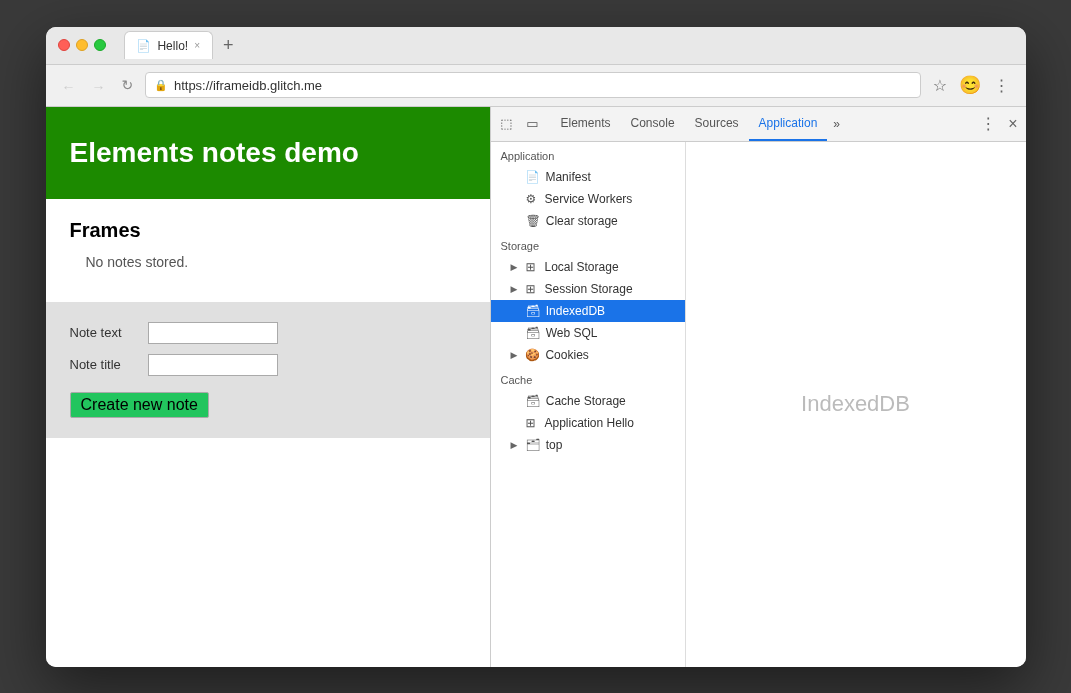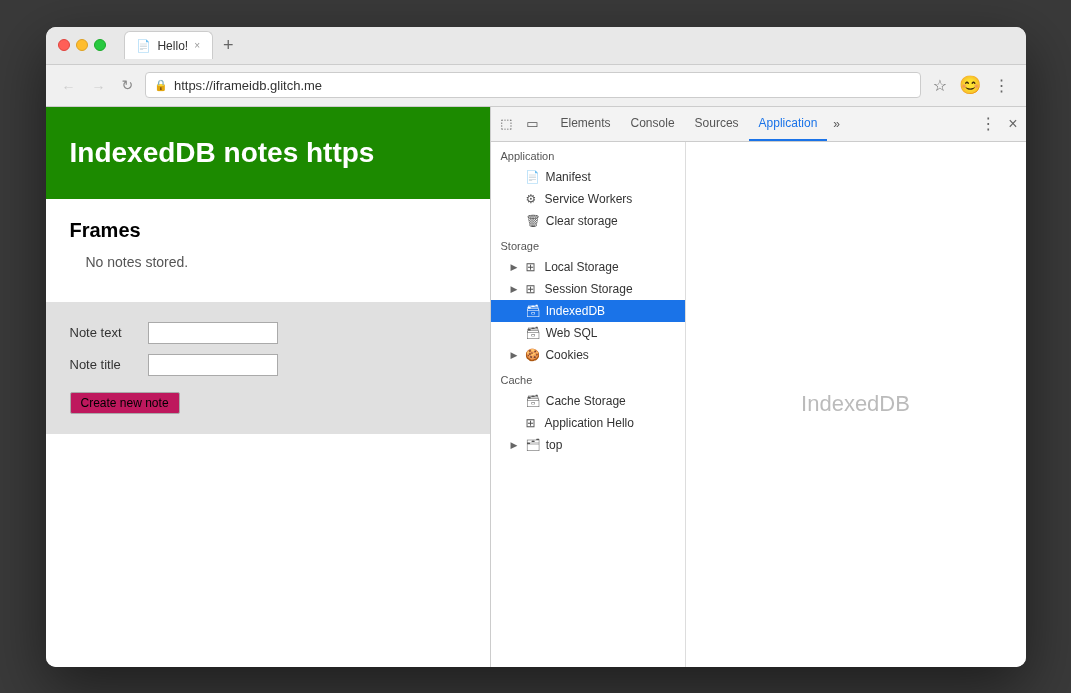--- a/index.html
+++ b/index.html
@@ -209,24 +209,24 @@
       border: 1px solid #aaa;
       background: #fff;
       height: 22px;
       width: 130px;
       font-size: 12px;
       padding: 0 4px;
     }
 
     .create-btn {
       margin-top: 6px;
-      background: #be185d;
+      background: #22c55e;
       border: 1px solid #aaa;
       padding: 3px 10px;
-      font-size: 12px;
+      font-size: 16px;
       cursor: pointer;
       border-radius: 2px;
     }
 
     
     .devtools {
       flex: 1;
       background: #fff;
       display: flex;
       flex-direction: column;
@@ -392,21 +392,21 @@
     </div>
     <span class="star-icon">☆</span>
     <span style="font-size:18px; cursor:pointer; color:#555;">😊</span>
     <span class="menu-icon">⋮</span>
   </div>
 
   <div class="main-area">
 
     <div class="webpage">
       <div class="page-header">
-        <span>IndexedDB notes https</span>
+        <span>Elements notes demo</span>
       </div>
       <div class="page-body">
         <div class="notes-section">
           <h2>Frames</h2>
           <p>No notes stored.</p>
         </div>
       </div>
       <div class="new-note-section">
         <div class="form-row">
           <span class="form-label">Note text</span>

